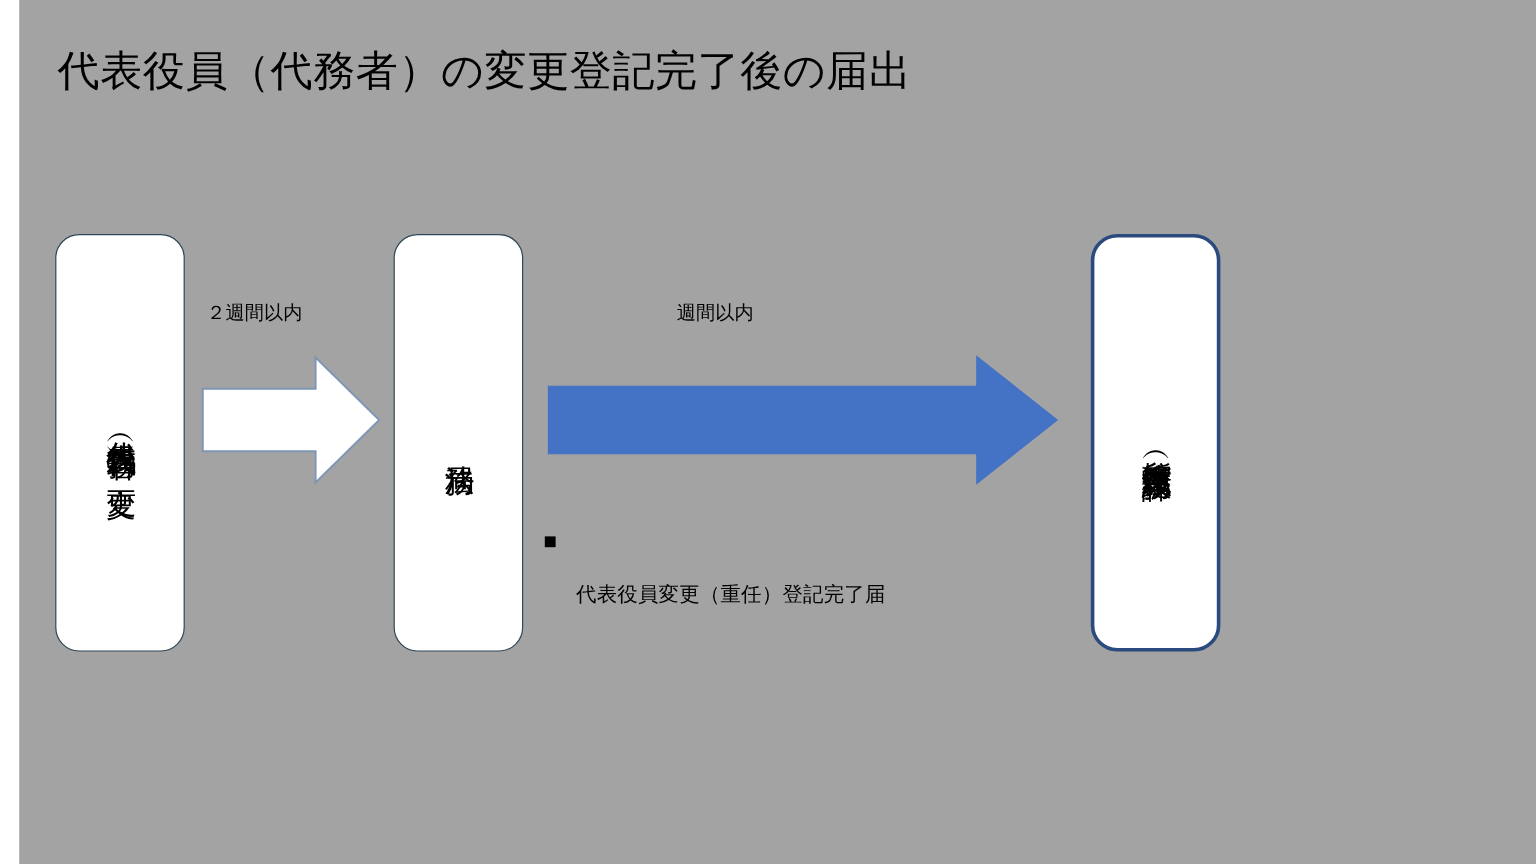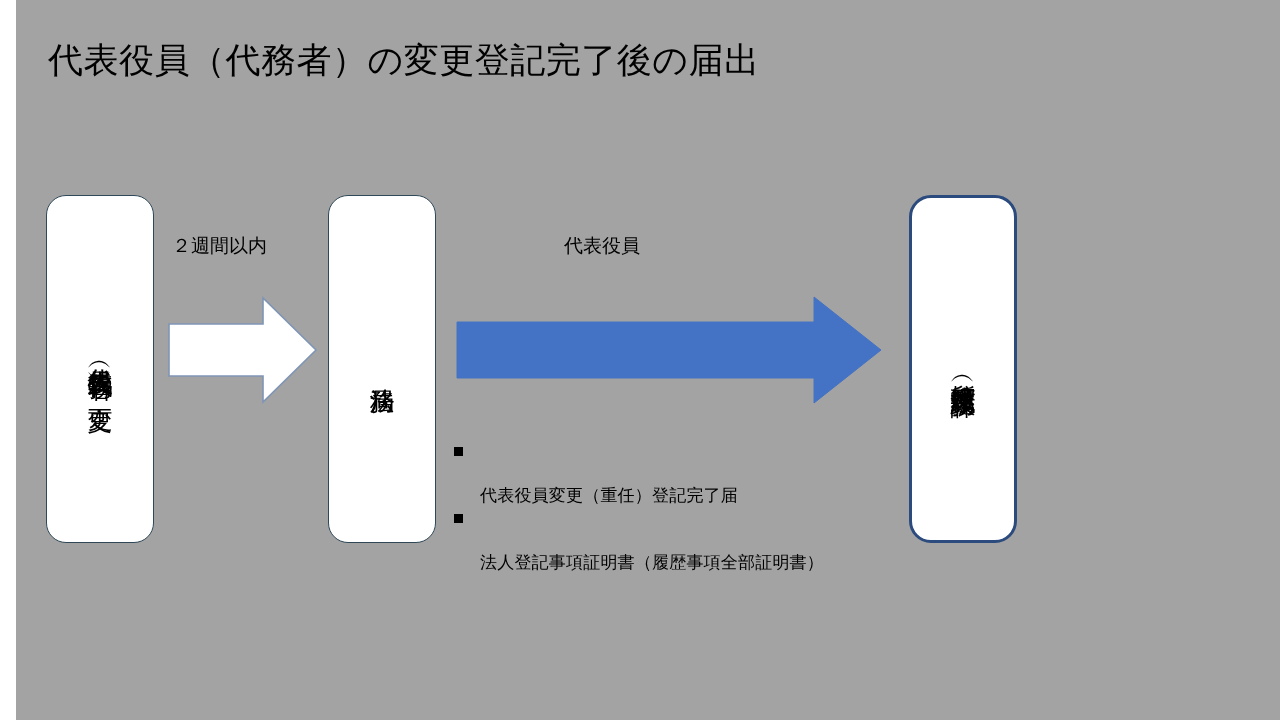--- a/index.html
+++ b/index.html
@@ -71,24 +71,25 @@
 
   #box-bureau { left: 312px; top: 195px; width: 108px; height: 348px; }
   #box-bureau .vtext { font-size: 25px; }
 
   #box-authority { left: 893px; top: 195px; width: 108px; height: 348px; }
   #box-authority .vtext { font-size: 25px; }
 
   
   .arrow-label {
     position: absolute;
-    font-size: 19px;
+    font-size: 16px;
     line-height: 30px;
     white-space: nowrap;
     color: #000000;
+    margin-top: 16px;
   }
   #label-two-weeks { left: 156px; top: 231px; }
   #label-promptly  { left: 548px; top: 231px; }
 
   
   .arrow-svg { position: absolute; }
   #arrow-outline-wrap { left: 152px; top: 296px; width: 150px; height: 108px; }
   #arrow-blue-wrap    { left: 440px; top: 296px; width: 426px; height: 108px; }
 
   
@@ -132,36 +133,32 @@
   <div class="arrow-svg" id="arrow-outline-wrap">
     <svg width="150" height="108" viewBox="0 0 150 108">
       <polygon points="1,28 95,28 95,2 148,54 95,106 95,80 1,80" fill="#ffffff" stroke="#7f95b5" stroke-width="1.6" stroke-linejoin="miter"></polygon>
     </svg>
   </div>
 
   <div class="rbox thin" id="box-bureau">
     <span class="vtext">法務局</span>
   </div>
 
-  <div class="arrow-label" id="label-promptly">代表役員</div>
+  <div class="arrow-label" id="label-promptly">週間以内</div>
 
   <div class="arrow-svg" id="arrow-blue-wrap">
     <svg width="426" height="108" viewBox="0 0 426 108">
       <polygon points="1,26 358,26 358,1 425,54 358,107 358,82 1,82" fill="#4472C4" stroke="#4472C4" stroke-width="1" stroke-linejoin="miter"></polygon>
     </svg>
   </div>
 
   <div class="rbox thick" id="box-authority">
     <span class="vtext">所轄庁（滋賀県総務課）</span>
   </div>
 
   <div id="doc-list">
     <div class="doc-item">
       <span class="doc-bullet"></span>
       <span class="doc-text">代表役員変更（重任）登記完了届</span>
     </div>
-    <div class="doc-item">
-      <span class="doc-bullet"></span>
-      <span class="doc-text">法人登記事項証明書（履歴事項全部証明書）</span>
-    </div>
   </div>
 
 </div>
 
 </body></html>

